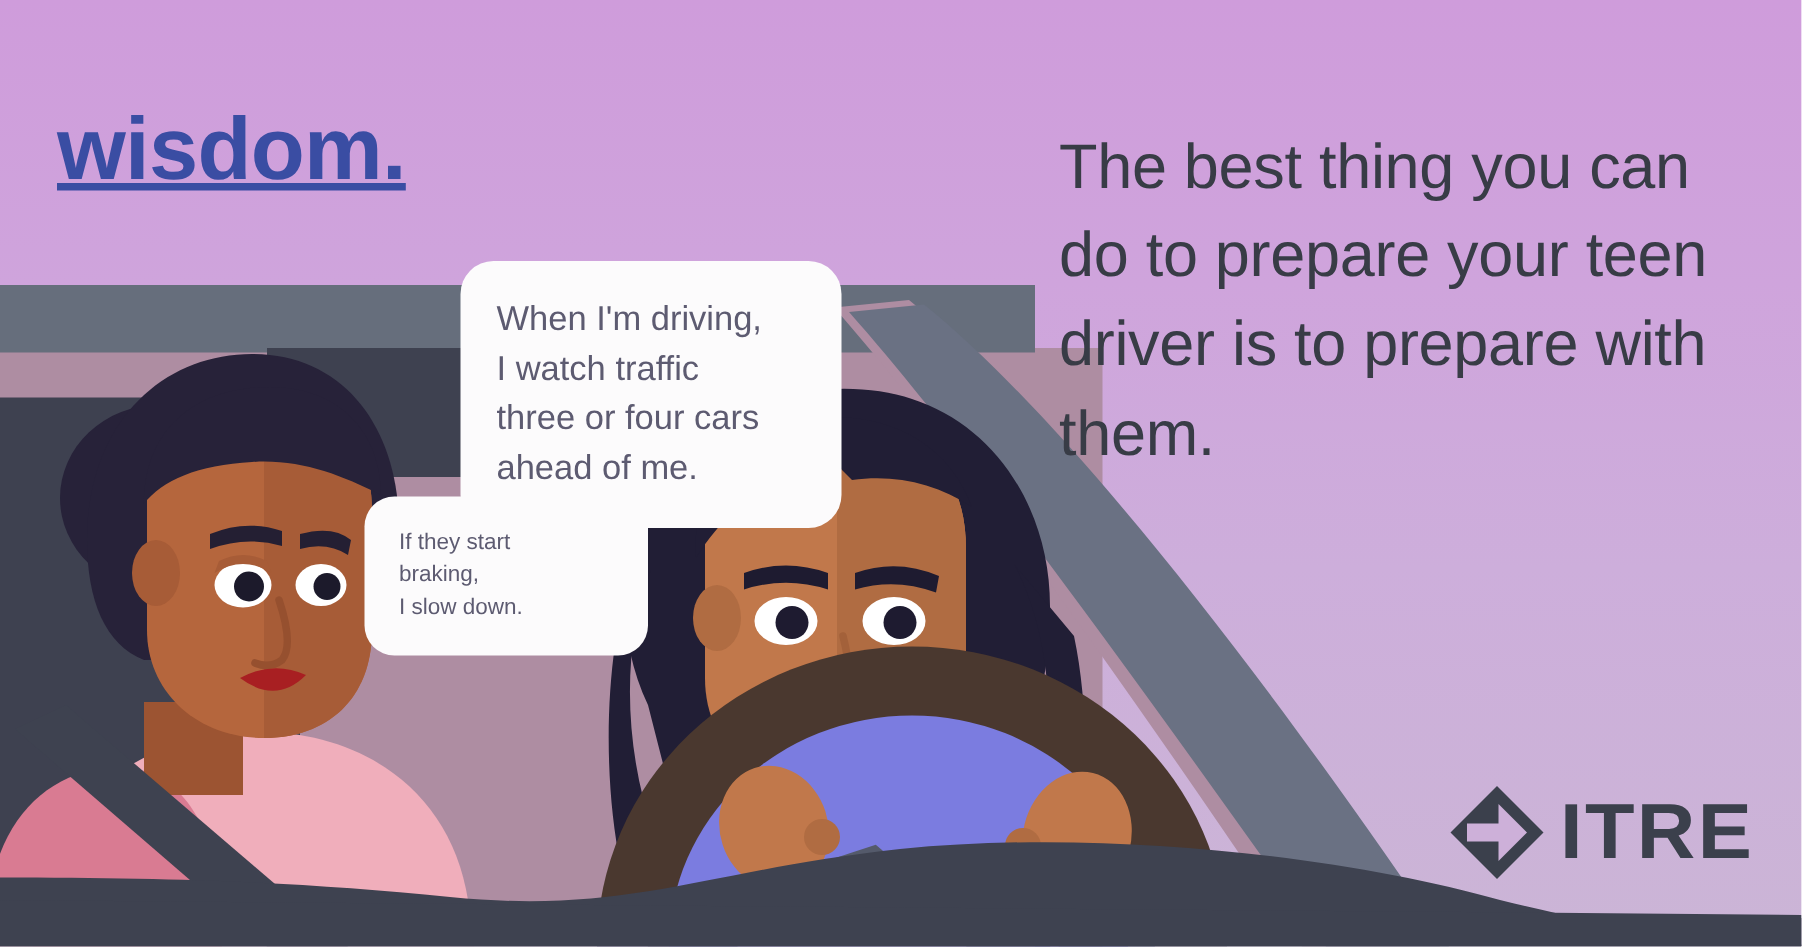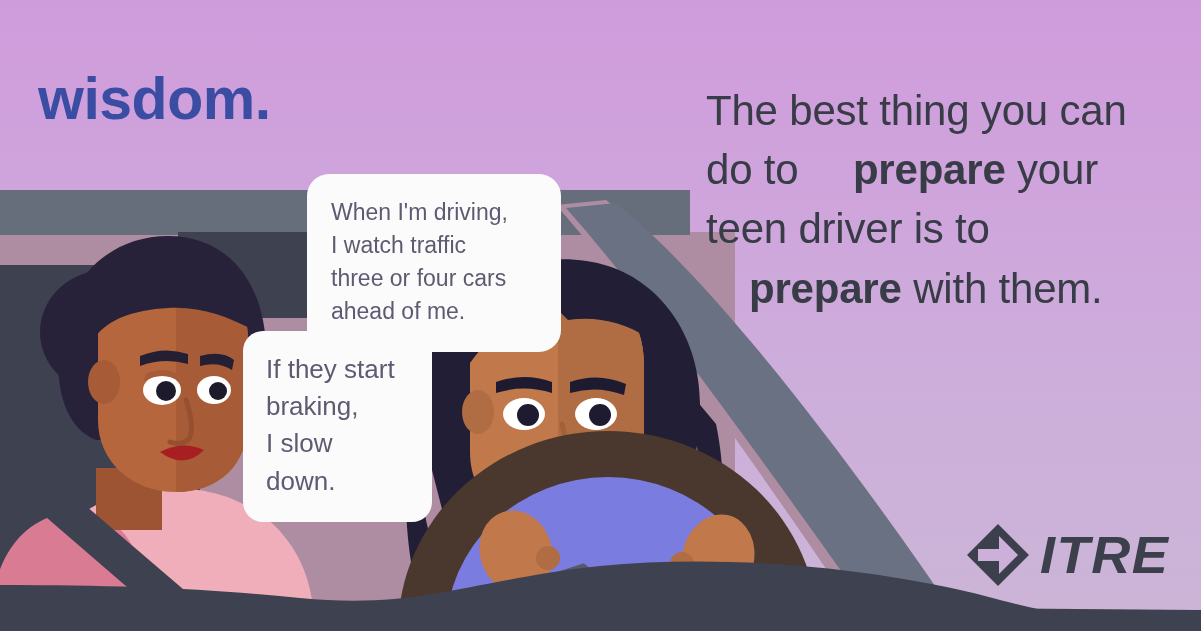--- a/index.html
+++ b/index.html
@@ -31,35 +31,35 @@
     left: 38px;
     top: 26px;
     width: 630px;
     font-size: 59px;
     font-weight: bold;
     line-height: 1.14;
     letter-spacing: -0.5px;
     color: #3a4da3;
     z-index: 40;
   }
-  .headline .l2 { display: block; }
+  .headline .l2 { display: block; text-decoration: underline; }
 
   
   .body-copy {
     position: absolute;
     left: 706px;
     top: 39px;
     width: 470px;
     font-size: 42px;
     line-height: 1.41;
     color: #383c46;
     z-index: 40;
     letter-spacing: -0.2px;
   }
-  .body-copy b { font-weight: bold; margin-left: 43px; }
+  .body-copy b { font-weight: normal; }
 
   
   .bubble {
     position: absolute;
     background: #fcfbfc;
     border-radius: 20px;
     color: #5d5b71;
     z-index: 38;
   }
   .bubble .btxt {
@@ -75,36 +75,35 @@
     font-size: 23px;
     line-height: 1.43;
     border-radius: 22px;
   }
   #bubble-2 {
     left: 243px;
     top: 331px;
     width: 189px;
     padding: 20px 23px 22px 23px;
     box-sizing: border-box;
-    font-size: 26px;
+    font-size: 15px;
     line-height: 1.43;
     border-radius: 20px;
   }
 
   
   #logo {
     position: absolute;
     left: 966px;
     top: 519px;
     width: 190px;
     height: 72px;
     z-index: 40;
     display: flex;
     align-items: center;
-    font-style: italic;
   }
   #logo .mark { width: 64px; height: 64px; flex: 0 0 auto; }
   #logo .wordmark {
     font-size: 52px;
     font-weight: bold;
     color: #3b404c;
     letter-spacing: 1.5px;
     margin-left: 10px;
     line-height: 1;
     transform: scaleX(1.04);

